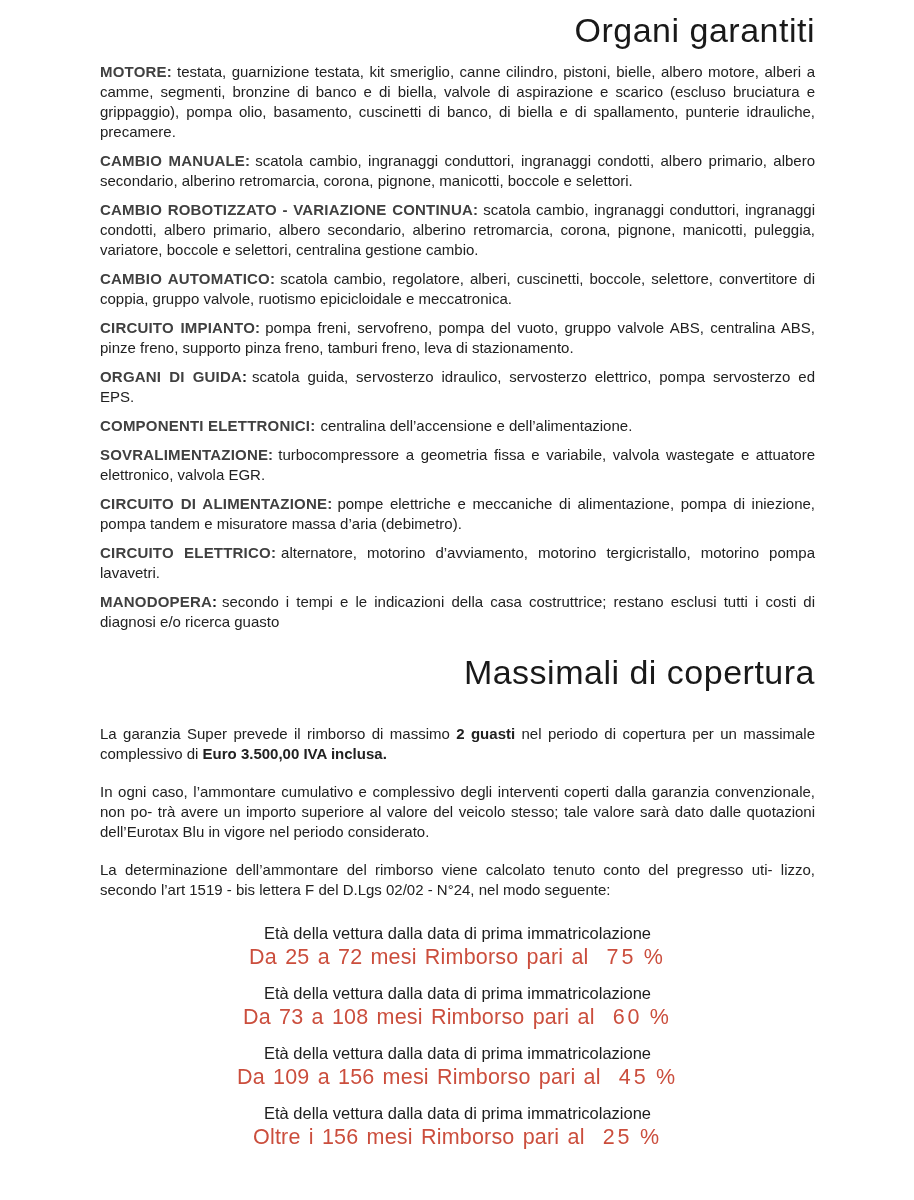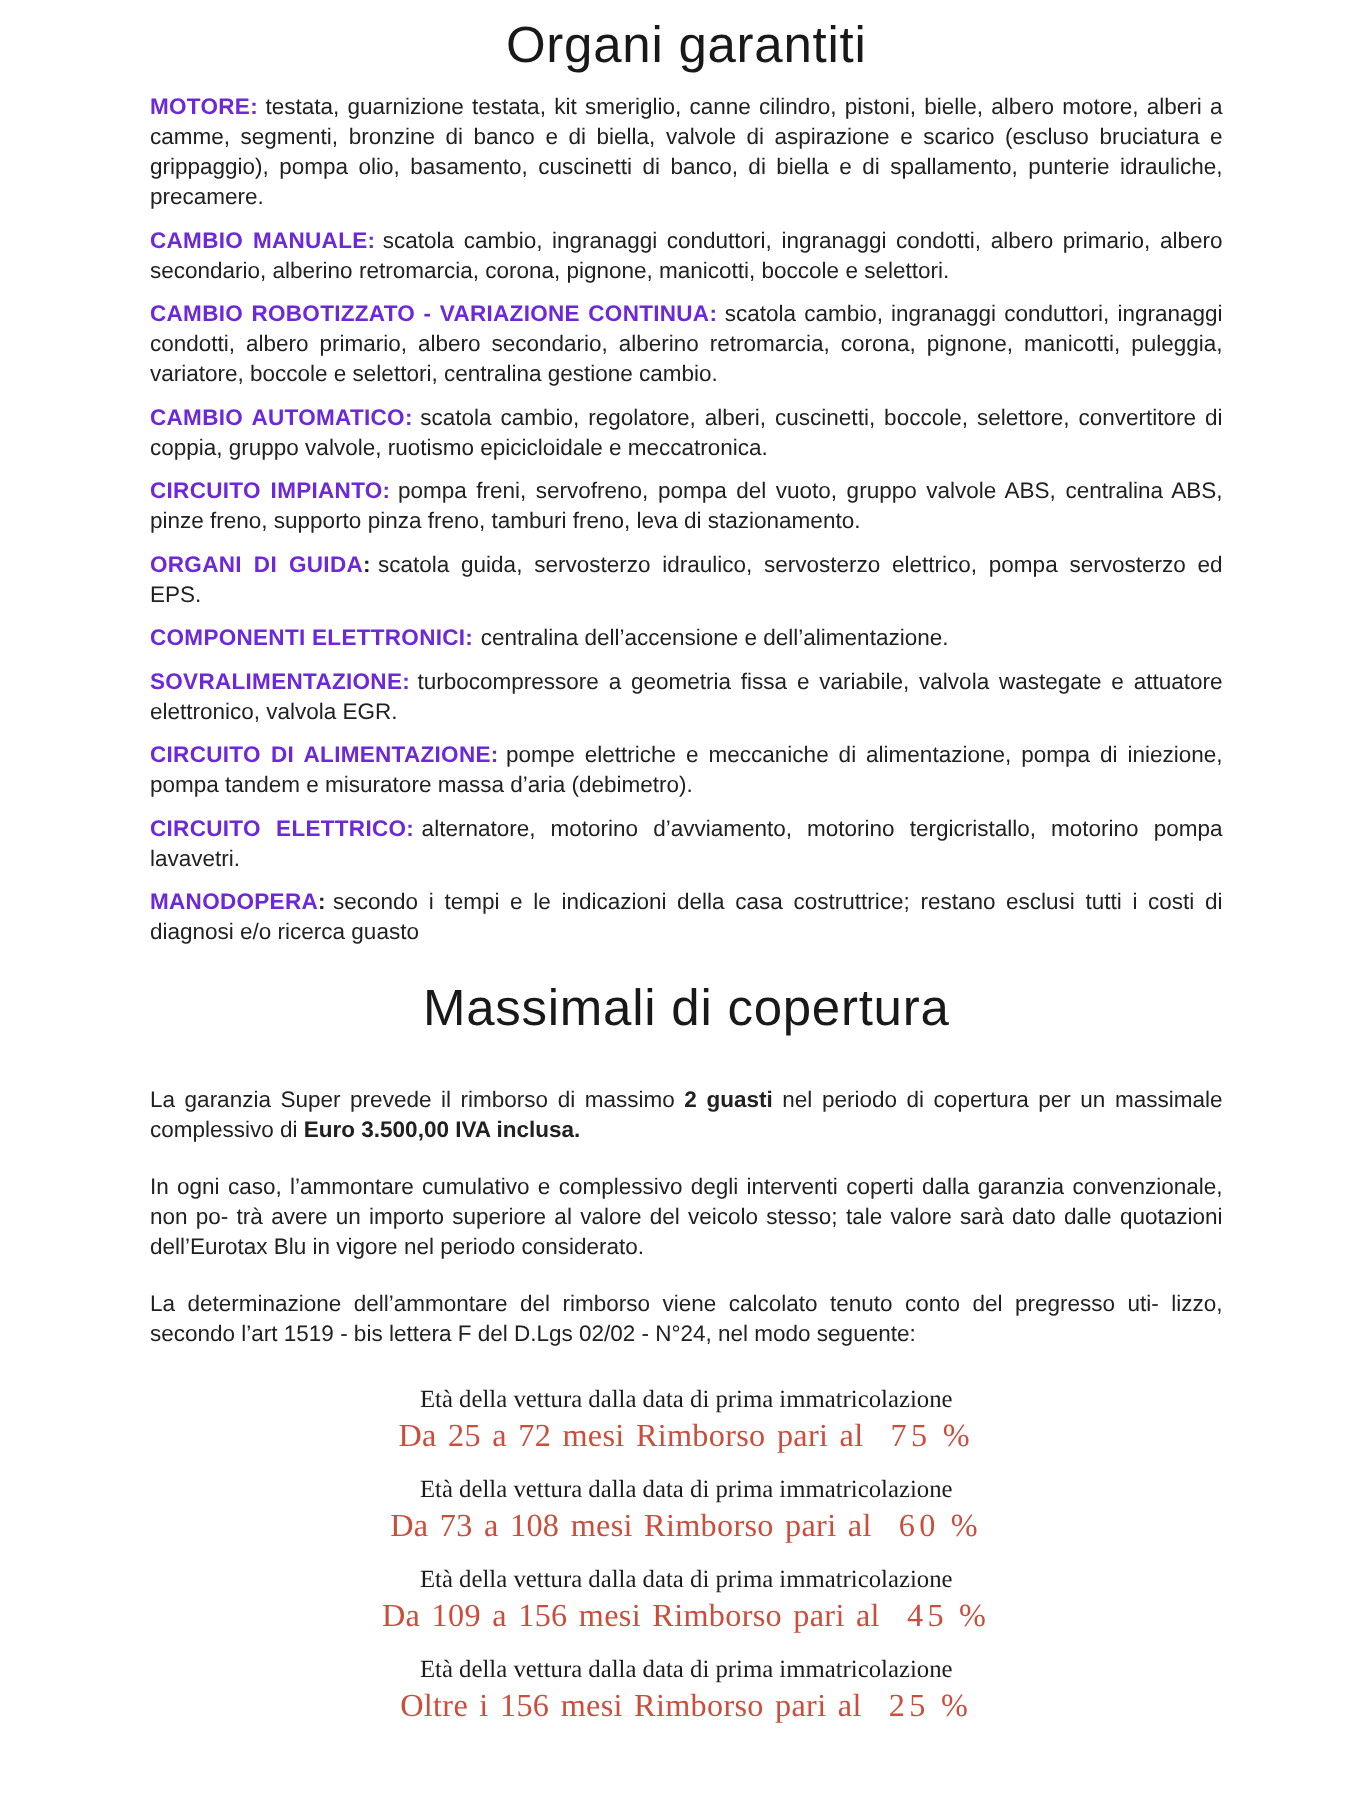--- a/index.html
+++ b/index.html
@@ -4,36 +4,36 @@
 <style>
   html,body{margin:0;padding:0;background:#ffffff;}
   .page{
     width:914px;height:1200px;box-sizing:border-box;
     padding:6px 99px 0 100px;overflow:hidden;background:#ffffff;
     font-family:"Liberation Sans","DejaVu Sans",sans-serif;
     color:#212121;
   }
   .doc-title{
     font-size:34px;font-weight:400;letter-spacing:.5px;
-    text-align:center;color:#191919;margin:4px 0 12px 0;line-height:40px;
+    text-align:right;color:#191919;margin:4px 0 12px 0;line-height:40px;
   }
   .doc-title.second{margin:20px 0 32px 0;}
   .sec{
     font-size:15px;line-height:20px;text-align:justify;
     margin:0 0 9px 0;color:#212121;
   }
-  .lbl{color:#6d28d9;font-weight:700;letter-spacing:.2px;}
+  .lbl{color:#404040;font-weight:700;letter-spacing:.2px;}
   .sep{color:#212121;font-weight:700;}
   .txt{padding-left:5px;}
   .mpar{
     font-size:15px;line-height:20px;text-align:justify;
     margin:0 0 18px 0;color:#212121;
   }
   .mpar .b{font-weight:700;}
-  .rows{text-align:center;margin-top:22px;font-family:Liberation Serif, serif;}
+  .rows{text-align:center;margin-top:22px;}
   .row{margin-bottom:11px;}
   .eta{font-size:16.5px;line-height:22px;color:#1c1c1c;}
   .rim{
     font-size:21.5px;line-height:27px;color:#cb4e3d;
     letter-spacing:.2px;word-spacing:2px;
   }
   .pct{letter-spacing:3px;padding-left:18px;}
 </style>
 </head>
 <body>

